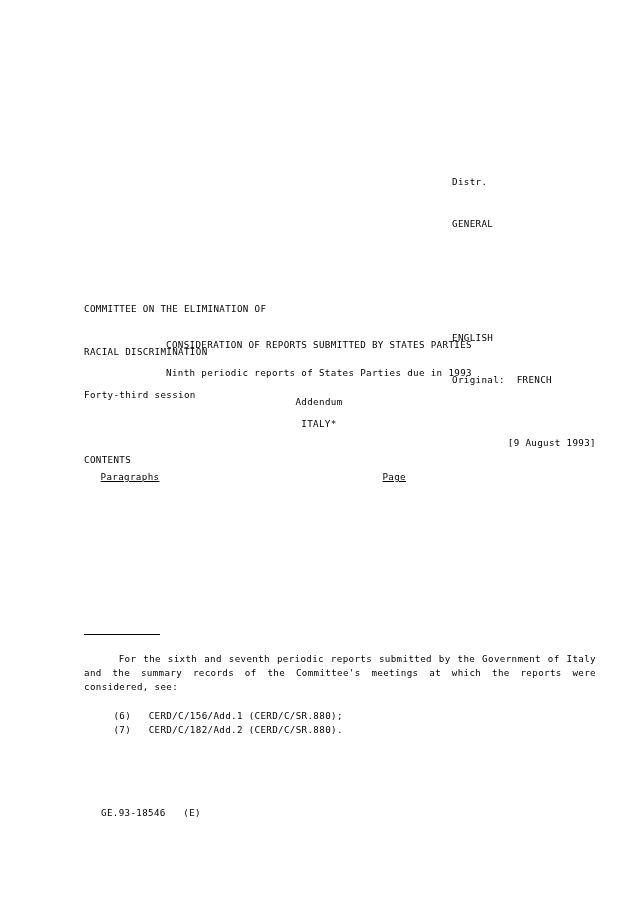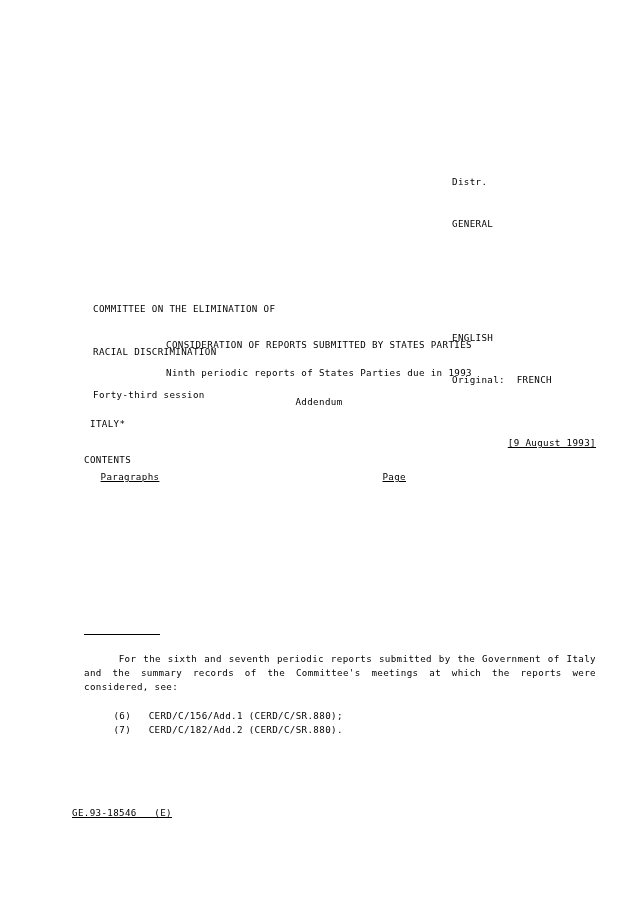--- a/index.html
+++ b/index.html
@@ -41,50 +41,48 @@
   .distr .grp { margin-bottom: 14px; }
   .distr .grp:last-child { margin-bottom: 0; }
   .line { white-space: pre; }
 
   
   .committee {
     position: absolute;
     left: 84px;
     top: 274px;
     white-space: pre;
-    margin-left: 9px;
   }
 
   
   .titleblock {
     position: absolute;
     left: 84px;
     top: 338px;
     width: 470px;
     text-align: center;
   }
   .titleblock .t1 { }
   .titleblock .spacer { height: 14.2px; }
   .underline { }
 
   .italy {
     position: absolute;
-    left: 90px;
+    left: 84px;
     top: 417px;
     width: 470px;
-    text-align: left;
+    text-align: center;
   }
 
   .datestamp {
     position: absolute;
     left: 84px;
     top: 436px;
     width: 512px;
     text-align: right;
-    text-decoration: underline;
   }
 
   .contents-hdr {
     position: absolute;
     left: 84px;
     top: 453px;
     width: 470px;
   }
 
   
@@ -129,24 +127,23 @@
     margin: 0 0 14px 0;
     white-space: pre-wrap;
   }
   .reflist {
     margin: 0;
     white-space: pre;
   }
 
   .docid {
     position: absolute;
-    left: 72px;
+    left: 101px;
     top: 806px;
     white-space: pre;
-    text-decoration: underline;
   }
 </style>
 </head>
 <body>
 
 <div class="page">
   <div class="doc">
 
     <div class="distr">
       <div class="grp">

